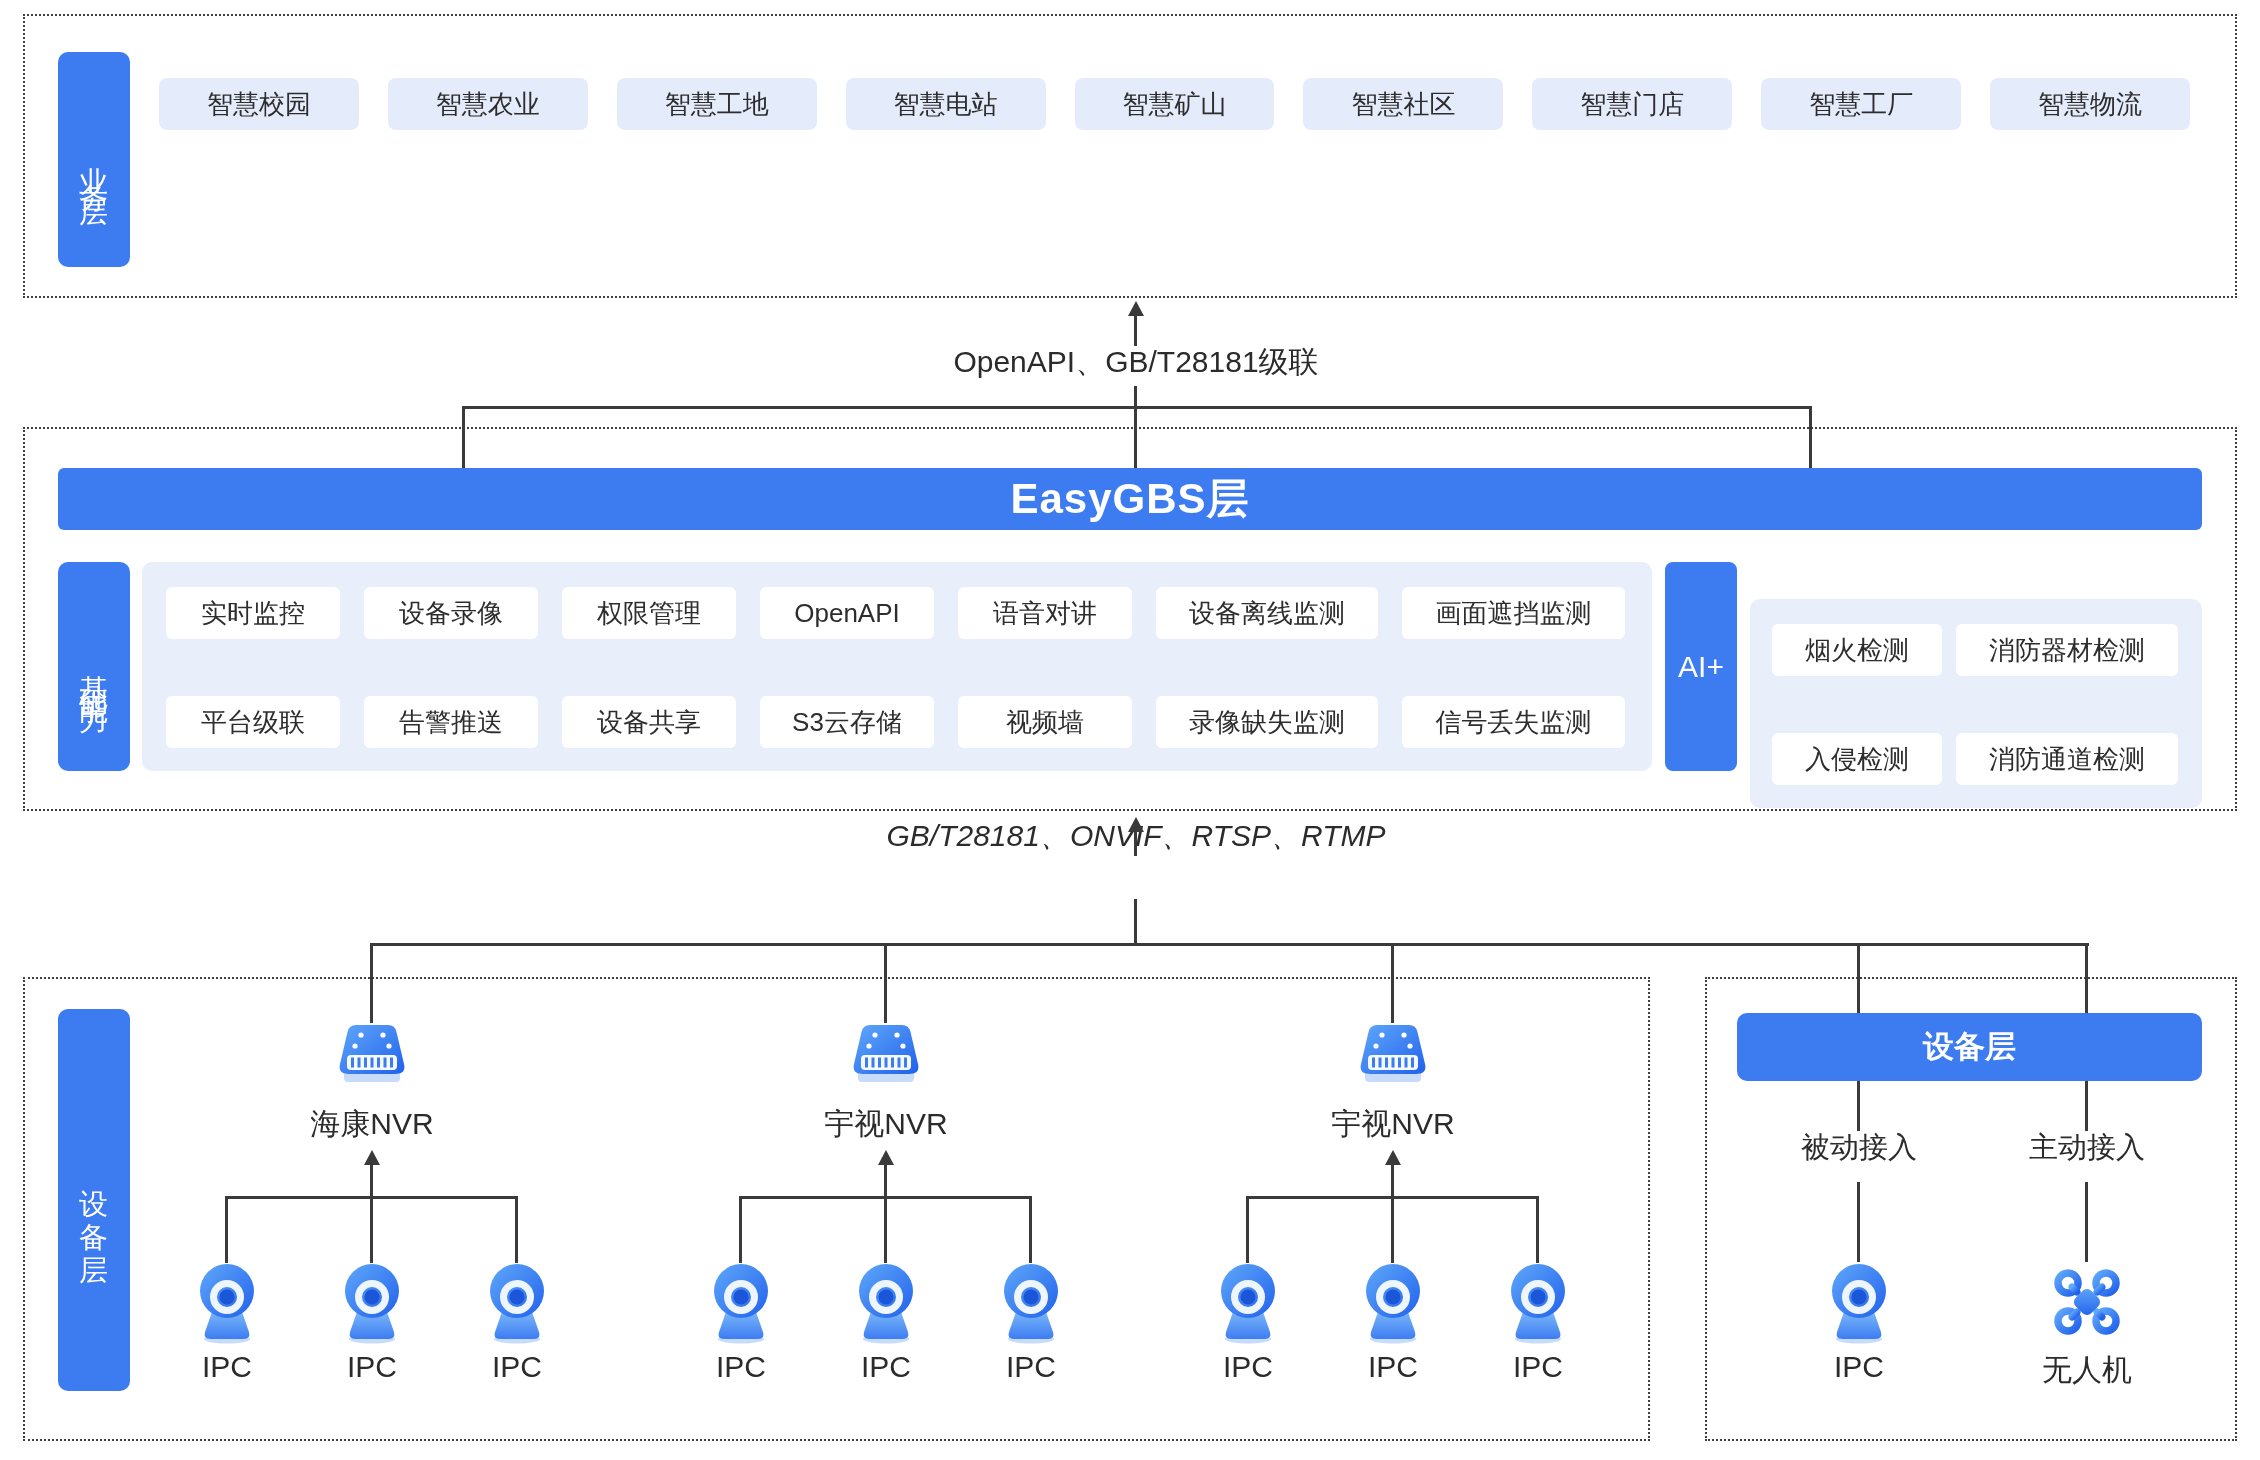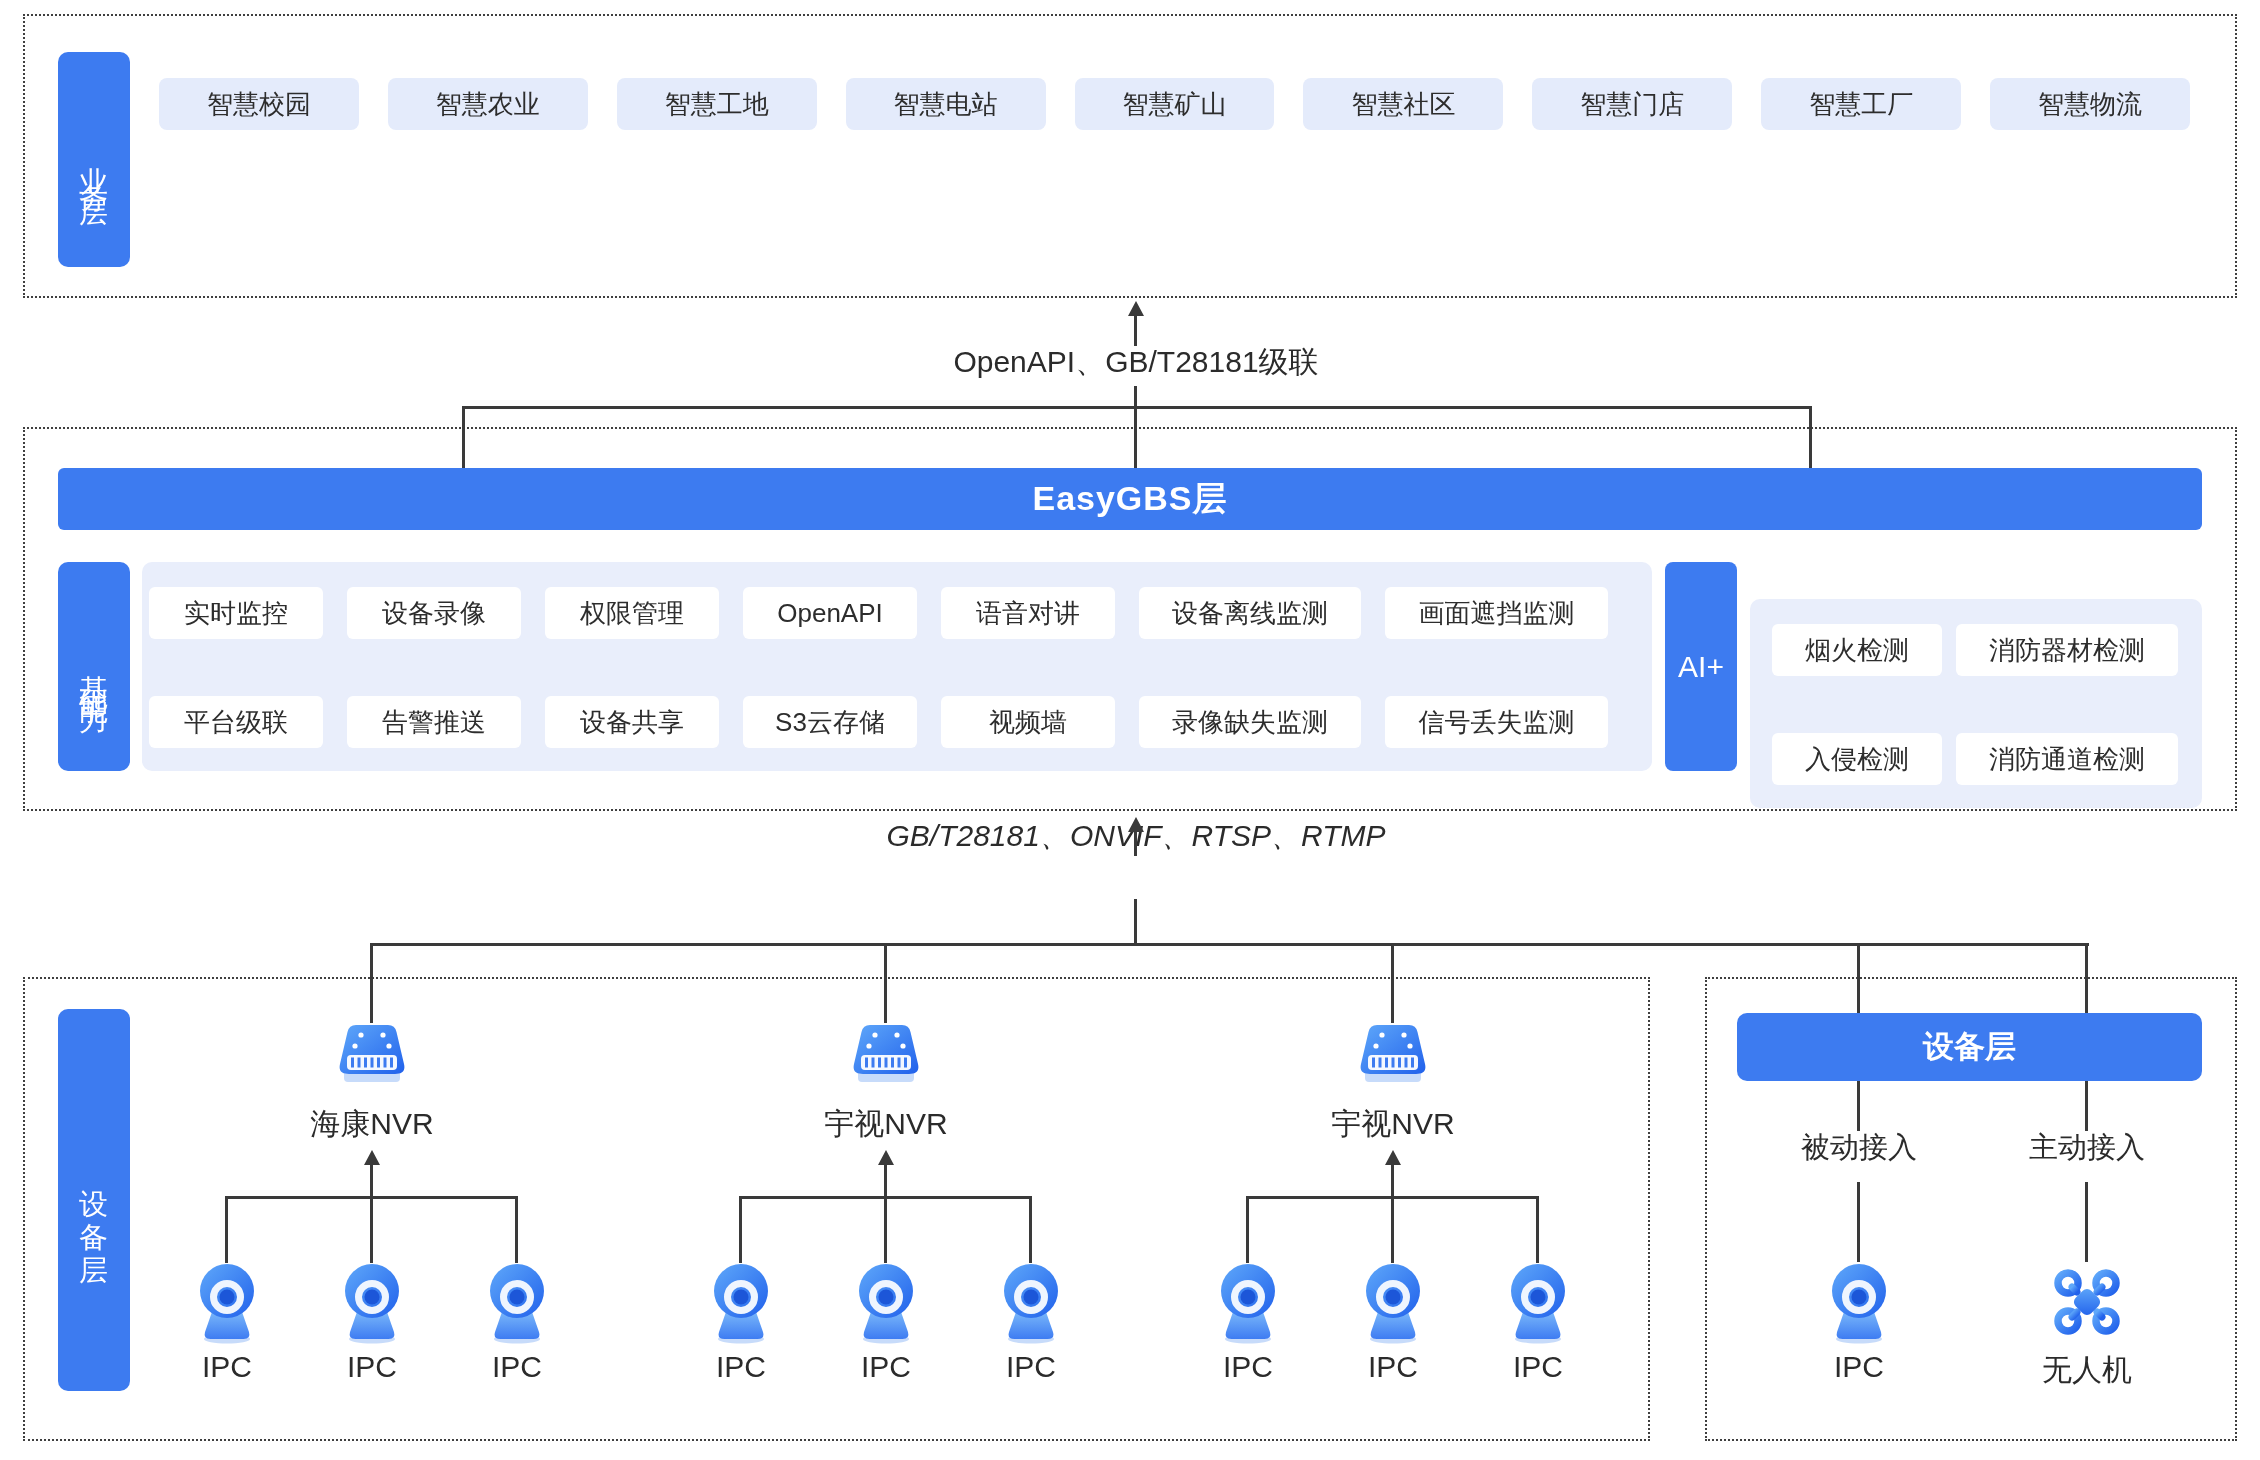--- a/index.html
+++ b/index.html
@@ -9,24 +9,24 @@
   .vlabel{position:absolute;background:#3D7BF0;border-radius:10px;color:#fff;
           display:flex;align-items:center;justify-content:center;
           writing-mode:vertical-rl;text-orientation:upright;
           font-size:29px;font-weight:500;letter-spacing:16px;text-indent:16px;}
   .chip-row{position:absolute;display:grid;grid-template-columns:repeat(9,1fr);gap:29px;}
   .chip{background:#E4EBFB;border-radius:8px;height:52px;display:flex;align-items:center;
         justify-content:center;font-size:26px;color:#2d2d2d;}
   .chip.white{background:#ffffff;border-radius:6px;}
   .chip.dots{color:#3D7BF0;font-size:30px;letter-spacing:6px;font-weight:bold;text-indent:6px;}
   .gbs-bar{position:absolute;background:#3D7BF0;border-radius:6px;display:flex;align-items:center;
-           justify-content:center;color:#fff;font-size:34px;font-weight:bold;letter-spacing:1px;}
+           justify-content:center;color:#fff;font-size:42px;font-weight:bold;letter-spacing:1px;}
   .panel{position:absolute;background:#E9EEFB;border-radius:10px;box-sizing:border-box;}
   .panel-grid-main{display:grid;grid-template-columns:174px 174px 174px 174px 174px 222px 223px;
-                   column-gap:24px;row-gap:57px;padding:25px 22px 23px 7px;}
+                   column-gap:24px;row-gap:57px;padding:25px 22px 23px 24px;}
   .panel-grid-ai{display:grid;grid-template-columns:170px 222px;column-gap:14px;row-gap:57px;
                  padding:25px 22px 23px 22px;}
   .ai-bar{position:absolute;background:#3D7BF0;border-radius:8px;display:flex;align-items:center;
           justify-content:center;color:#fff;font-size:30px;font-weight:500;}
   .vline{position:absolute;width:3px;background:#3a3a3a;}
   .hline{position:absolute;height:3px;background:#3a3a3a;}
   .arrow-up{position:absolute;width:0;height:0;border-left:8px solid transparent;
             border-right:8px solid transparent;border-bottom:15px solid #3a3a3a;}
   .link-label{position:absolute;left:136px;width:2000px;text-align:center;font-size:30px;color:#2b2b2b;}
   .node-label{position:absolute;text-align:center;font-size:30px;color:#2b2b2b;}

